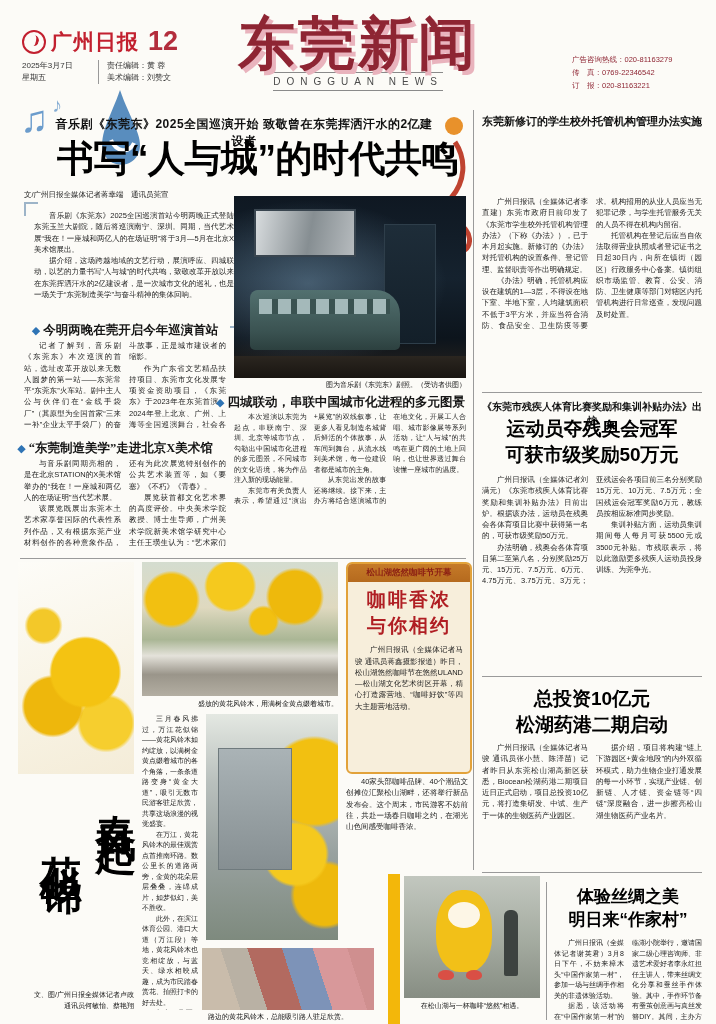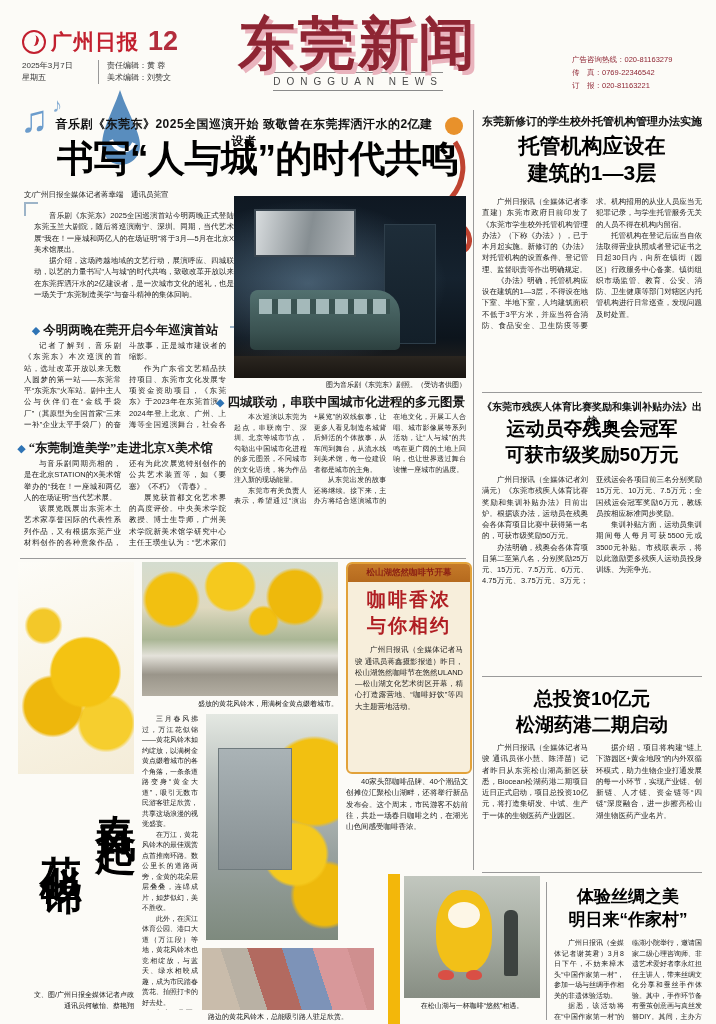--- a/index.html
+++ b/index.html
@@ -235,24 +235,20 @@
     <div class="mascot-face"></div>
     <div class="mascot-shoe" style="left:34px;"></div>
     <div class="mascot-shoe" style="left:62px;"></div>
     <div class="mascot-person"></div>
   </div>
   <div class="abs cap" style="left:404px;top:1001px;width:136px;text-align:center;">在松山湖与一杯咖啡“悠然”相遇。</div>
 
   <div class="abs vrule" style="left:473px;top:110px;height:760px;"></div>
 
   <div class="abs kicker-sm" style="left:482px;top:114px;width:220px;font-size:11px;">东莞新修订的学生校外托管机构管理办法实施</div>
-  <div class="abs headline-r" style="left:482px;top:132px;width:220px;">
-    <div>托管机构应设在</div>
-    <div>建筑的1—3层</div>
-  </div>
   <div class="abs body-text cols2" style="left:482px;top:196px;width:220px;height:190px;">
     <p>广州日报讯（全媒体记者李直建）东莞市政府日前印发了《东莞市学生校外托管机构管理办法》（下称《办法》），已于本月起实施。新修订的《办法》对托管机构的设置条件、登记管理、监督职责等作出明确规定。</p>
     <p>《办法》明确，托管机构应设在建筑的1—3层，不得设在地下室、半地下室，人均建筑面积不低于3平方米，并应当符合消防、食品安全、卫生防疫等要求。机构招用的从业人员应当无犯罪记录，与学生托管服务无关的人员不得在机构内留宿。</p>
     <p>托管机构在登记后应当自依法取得营业执照或者登记证书之日起30日内，向所在镇街（园区）行政服务中心备案。镇街组织市场监管、教育、公安、消防、卫生健康等部门对辖区内托管机构进行日常巡查，发现问题及时处置。</p>
   </div>
   <div class="abs hrule" style="left:482px;top:392px;width:220px;"></div>
 
   <div class="abs kicker-sm" style="left:482px;top:400px;width:220px;">《东莞市残疾人体育比赛奖励和集训补贴办法》出炉</div>
   <div class="abs headline-r2" style="left:482px;top:416px;width:220px;">
     <div>运动员夺残奥会冠军</div>

